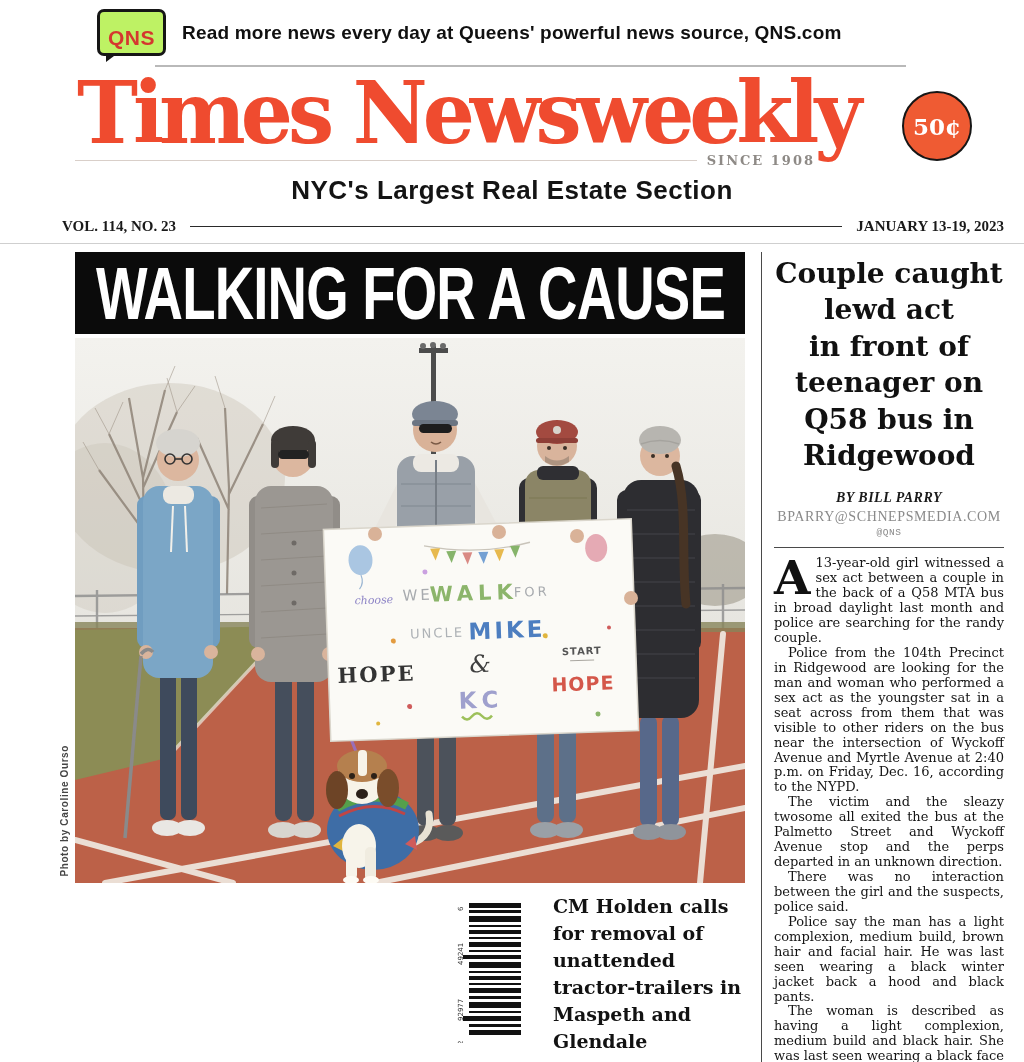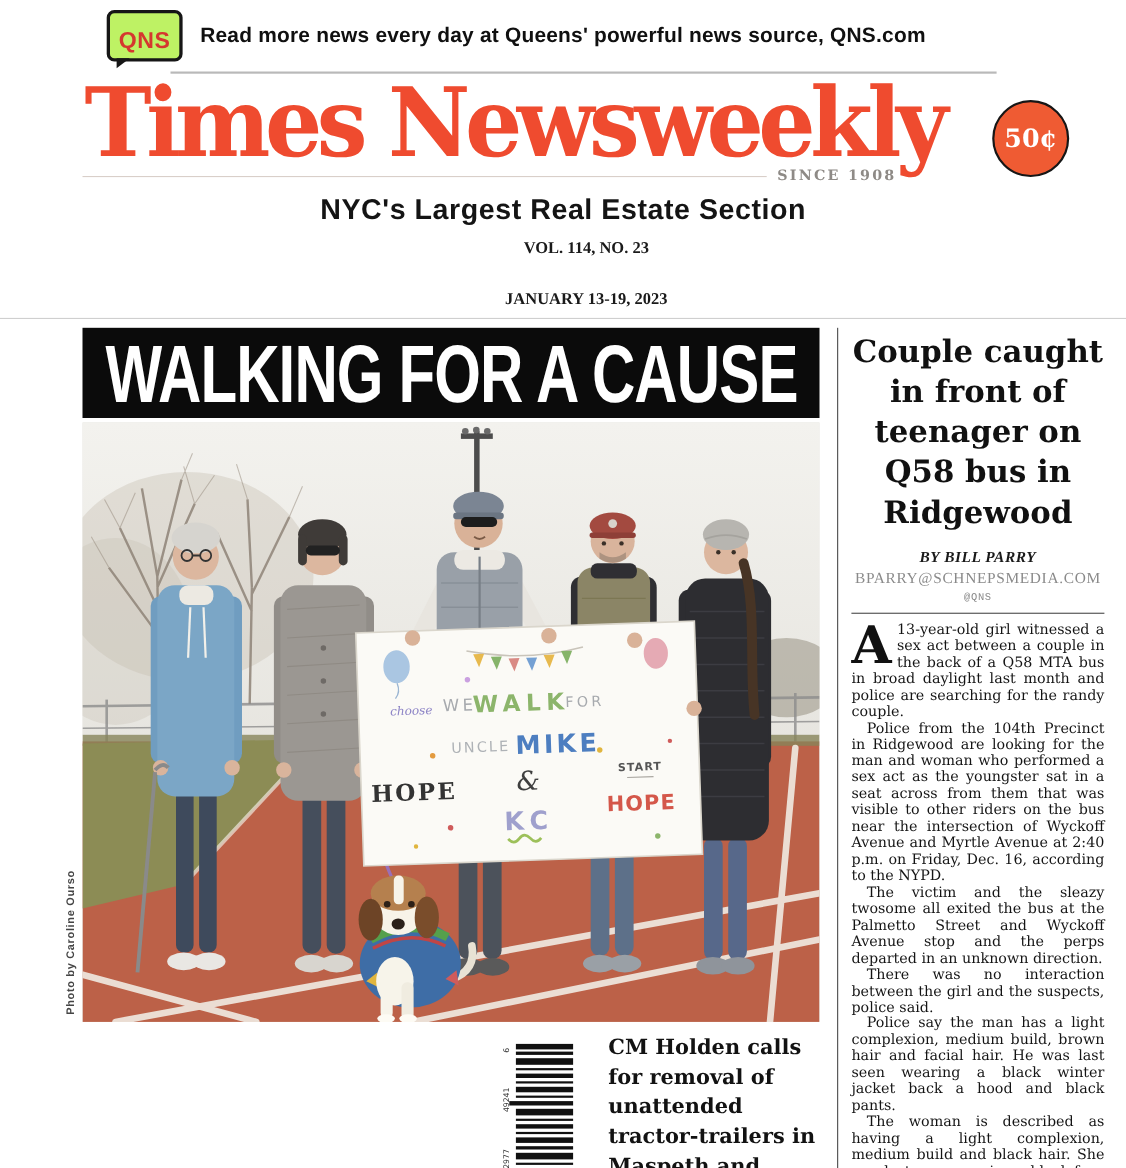--- a/index.html
+++ b/index.html
@@ -33,21 +33,21 @@
     font-family:"DejaVu Serif",serif;font-weight:bold;font-size:13px;color:#8e8a86;letter-spacing:2px;
   }
   .price-badge{
     position:absolute;right:52px;top:24px;width:66px;height:66px;border-radius:50%;
     background:#ef5b33;border:2.5px solid #161616;display:flex;align-items:center;justify-content:center;
     color:#fff;font-weight:bold;font-size:23px;font-family:"DejaVu Serif",serif;
   }
   .tagline{text-align:center;font-weight:bold;font-size:26px;letter-spacing:.5px;color:#141414;margin-top:2px;}
   
   .dateline{display:flex;align-items:center;gap:14px;margin:12px 20px 0 62px;
-    font-family:"Liberation Serif",serif;font-weight:bold;font-size:15px;color:#1a1a1a;flex-direction:column;}
+    font-family:"Liberation Serif",serif;font-weight:bold;font-size:15px;color:#1a1a1a;}
   .dateline-rule{flex:1;border-top:1.5px solid #2a2a2a;}
   .dateline-sub{border-bottom:1px solid #cfcfcf;margin:8px 0 0 0;}
   
   .main{display:flex;margin:8px 20px 0 62px;}
   .left-col{width:670px;margin-left:13px;position:relative;}
   .right-col{flex:1;margin-left:16px;border-left:1.5px solid #4a4a4a;padding-left:12px;min-width:0;}
   
   .headline-bar{background:#0b0b0b;height:82px;display:flex;align-items:center;justify-content:center;overflow:hidden;}
   .headline-bar span{
     color:#fff;font-weight:bold;font-size:65px;white-space:nowrap;letter-spacing:-1px;
@@ -428,20 +428,21 @@
       <div class="teaser-text">
         <span>CM Holden calls for removal of unattended tractor-trailers in Maspeth and Glendale</span>
         <div class="teaser-page">Page 6</div>
       </div>
     </div>
   </div>
 
   <div class="right-col">
     <div class="article-headline">
       <div>Couple caught</div>
+      <div>lewd act</div>
       <div>in front of</div>
       <div>teenager on</div>
       <div>Q58 bus in</div>
       <div>Ridgewood</div>
     </div>
     <div class="byline">BY BILL PARRY</div>
     <div class="byline-email">BPARRY@SCHNEPSMEDIA.COM</div>
     <div class="byline-social">@QNS</div>
     <hr class="byline-rule">
     <div class="article-body">

